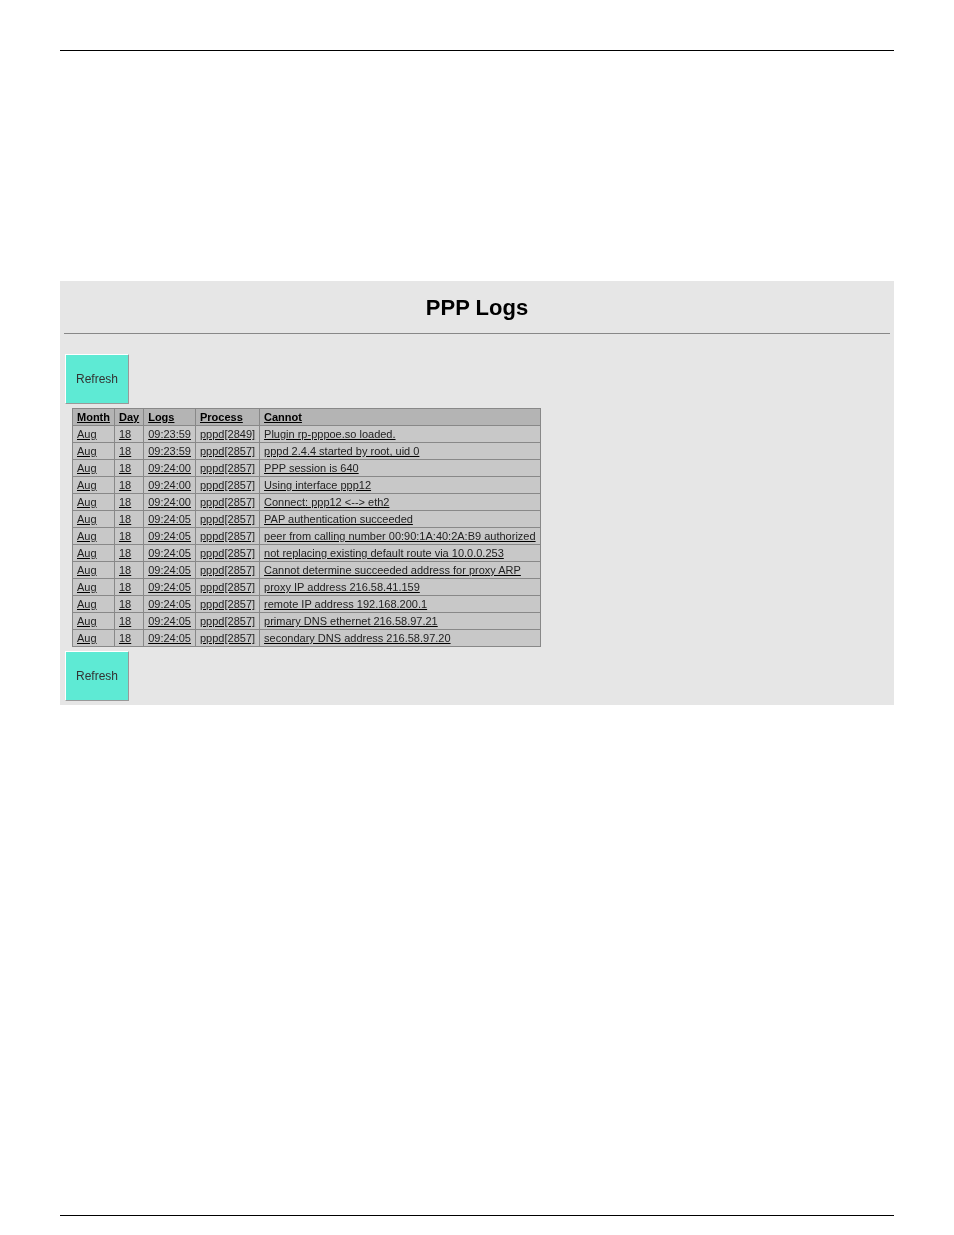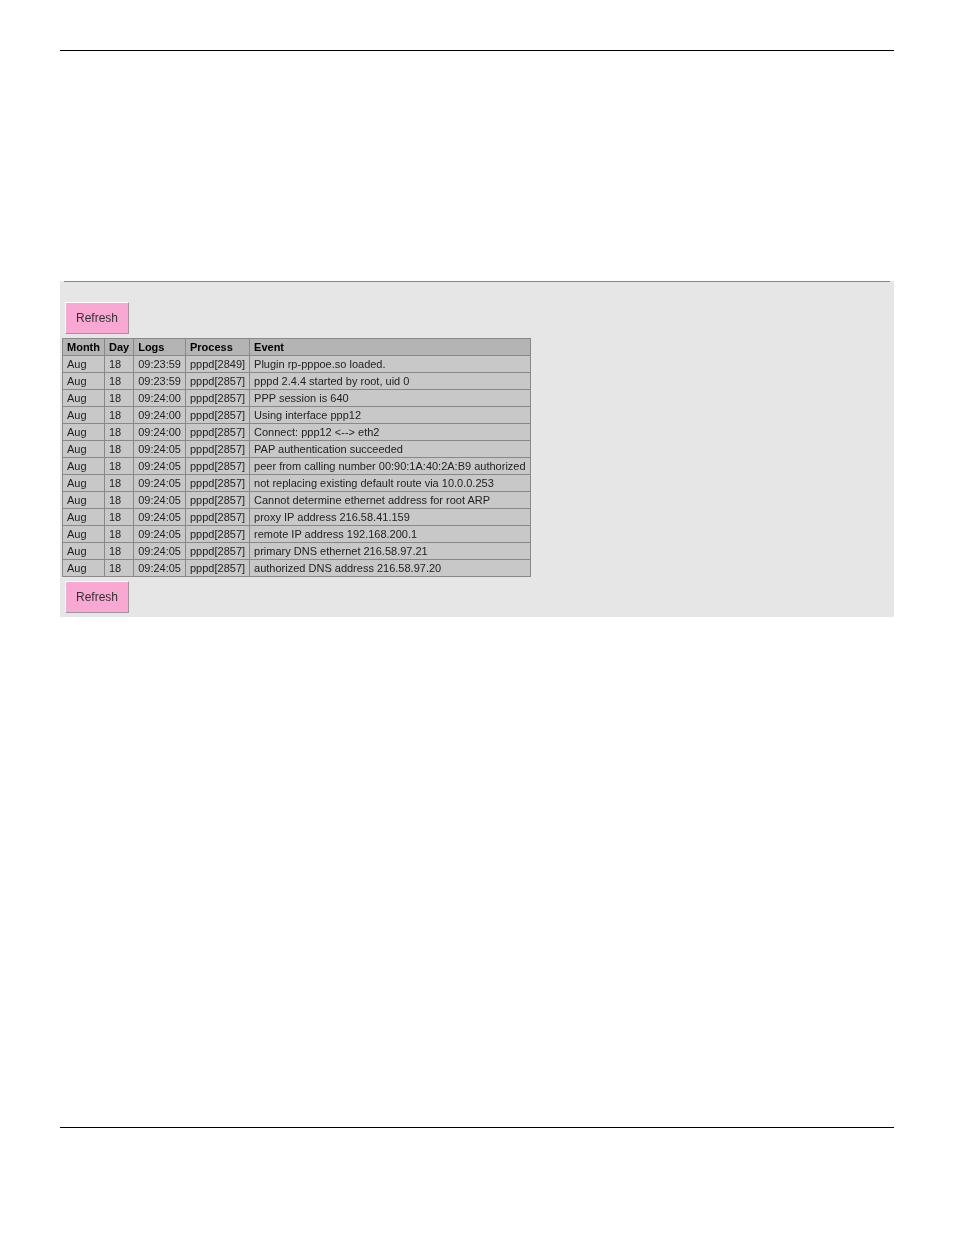--- a/index.html
+++ b/index.html
@@ -37,32 +37,33 @@
     border-top: 1px solid #888;
     margin: 0 4px 20px 4px;
   }
   .button-row {
     padding-left: 5px;
     margin-bottom: 4px;
   }
   .refresh-btn {
     font-family: Arial, Helvetica, sans-serif;
     font-size: 12px;
-    background: #f9a8d4;
+    background: #5eead4;
     border: 1px solid #999;
     border-top-color: #fff;
     border-left-color: #fff;
-    padding: 8px 10px;
+    padding: 17px 10px;
     cursor: pointer;
     color: #333;
   }
   .log-table {
     border-collapse: collapse;
     font-size: 11px;
-    margin-left: 2px;
+    margin-left: 12px;
+    text-decoration: underline;
   }
   .log-table th {
     background: #b4b4b4;
     text-align: left;
     padding: 2px 4px;
     border: 1px solid #888;
     font-weight: bold;
     color: #000;
     font-size: 11px;
   }
@@ -85,34 +86,35 @@
     margin: 510px 0 0 0;
   }
 </style>
 </head>
 <body>
 
 <div class="page">
   <hr class="top-rule">
 
   <div class="content-panel">
+    <h1 class="page-title">PPP Logs</h1>
     <hr class="title-rule">
 
     <div class="button-row">
       <button class="refresh-btn">Refresh</button>
     </div>
 
     <table class="log-table">
       <thead>
         <tr>
           <th>Month</th>
           <th>Day</th>
           <th>Logs</th>
           <th>Process</th>
-          <th>Event</th>
+          <th>Cannot</th>
         </tr>
       </thead>
       <tbody id="log-body">
           <tr>
             <td>Aug</td>
             <td>18</td>
             <td>09:23:59</td>
             <td>pppd[2849]</td>
             <td>Plugin rp-pppoe.so loaded.</td>
           </tr>
@@ -163,21 +165,21 @@
             <td>18</td>
             <td>09:24:05</td>
             <td>pppd[2857]</td>
             <td>not replacing existing default route via 10.0.0.253</td>
           </tr>
           <tr>
             <td>Aug</td>
             <td>18</td>
             <td>09:24:05</td>
             <td>pppd[2857]</td>
-            <td>Cannot determine ethernet address for root ARP</td>
+            <td>Cannot determine succeeded address for proxy ARP</td>
           </tr>
           <tr>
             <td>Aug</td>
             <td>18</td>
             <td>09:24:05</td>
             <td>pppd[2857]</td>
             <td>proxy IP address 216.58.41.159</td>
           </tr>
           <tr>
             <td>Aug</td>
@@ -191,21 +193,21 @@
             <td>18</td>
             <td>09:24:05</td>
             <td>pppd[2857]</td>
             <td>primary DNS ethernet 216.58.97.21</td>
           </tr>
           <tr>
             <td>Aug</td>
             <td>18</td>
             <td>09:24:05</td>
             <td>pppd[2857]</td>
-            <td>authorized DNS address 216.58.97.20</td>
+            <td>secondary DNS address 216.58.97.20</td>
           </tr>
         </tbody>
     </table>
 
     <div class="button-row bottom">
       <button class="refresh-btn">Refresh</button>
     </div>
   </div>
 
   <hr class="bottom-rule">

